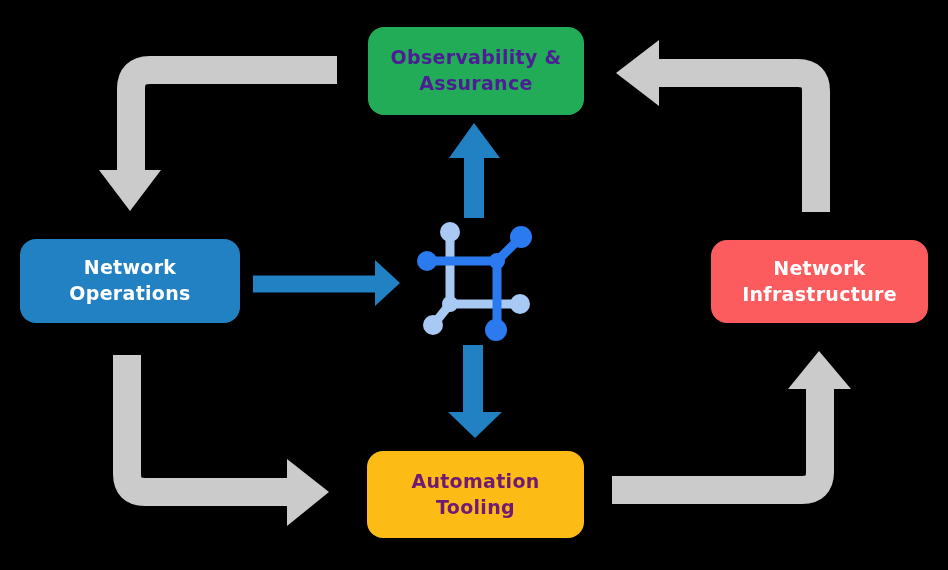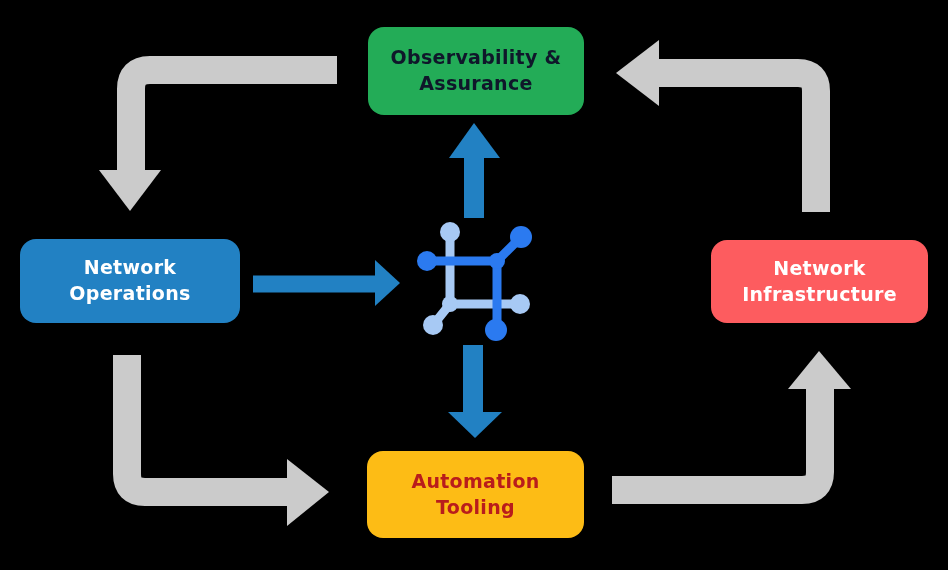--- a/index.html
+++ b/index.html
@@ -111,32 +111,32 @@
       <circle cx="433" cy="325" r="10" style="fill: rgb(167, 201, 244);"></circle>
 
       <circle cx="427" cy="261" r="10" style="fill: rgb(43, 122, 240);"></circle>
       <circle cx="497" cy="261" r="8" style="fill: rgb(43, 122, 240);"></circle>
       <circle cx="521" cy="237" r="11" style="fill: rgb(43, 122, 240);"></circle>
       <circle cx="496" cy="330" r="11" style="fill: rgb(43, 122, 240);"></circle>
     </g>
   </svg>
 
   <div class="node-box box-observability" style="background: rgb(35, 172, 87);">
-    <span class="node-label" style="color: #0f172a;">Observability &amp;
+    <span class="node-label" style="color: #4c1d95;">Observability &amp;
 Assurance</span>
   </div>
 
   <div class="node-box box-operations" style="background: rgb(34, 129, 195);">
     <span class="node-label" style="color: rgb(255, 255, 255);">Network
 Operations</span>
   </div>
 
   <div class="node-box box-infrastructure" style="background: rgb(253, 92, 95);">
     <span class="node-label" style="color: rgb(255, 255, 255);">Network
 Infrastructure</span>
   </div>
 
   <div class="node-box box-automation" style="background: rgb(253, 188, 21);">
-    <span class="node-label" style="color: #b91c1c; text-align: center;">Automation
+    <span class="node-label" style="color: #701a75; text-align: center;">Automation
 Tooling</span>
   </div>
 
 </div>
 
 </body></html>

